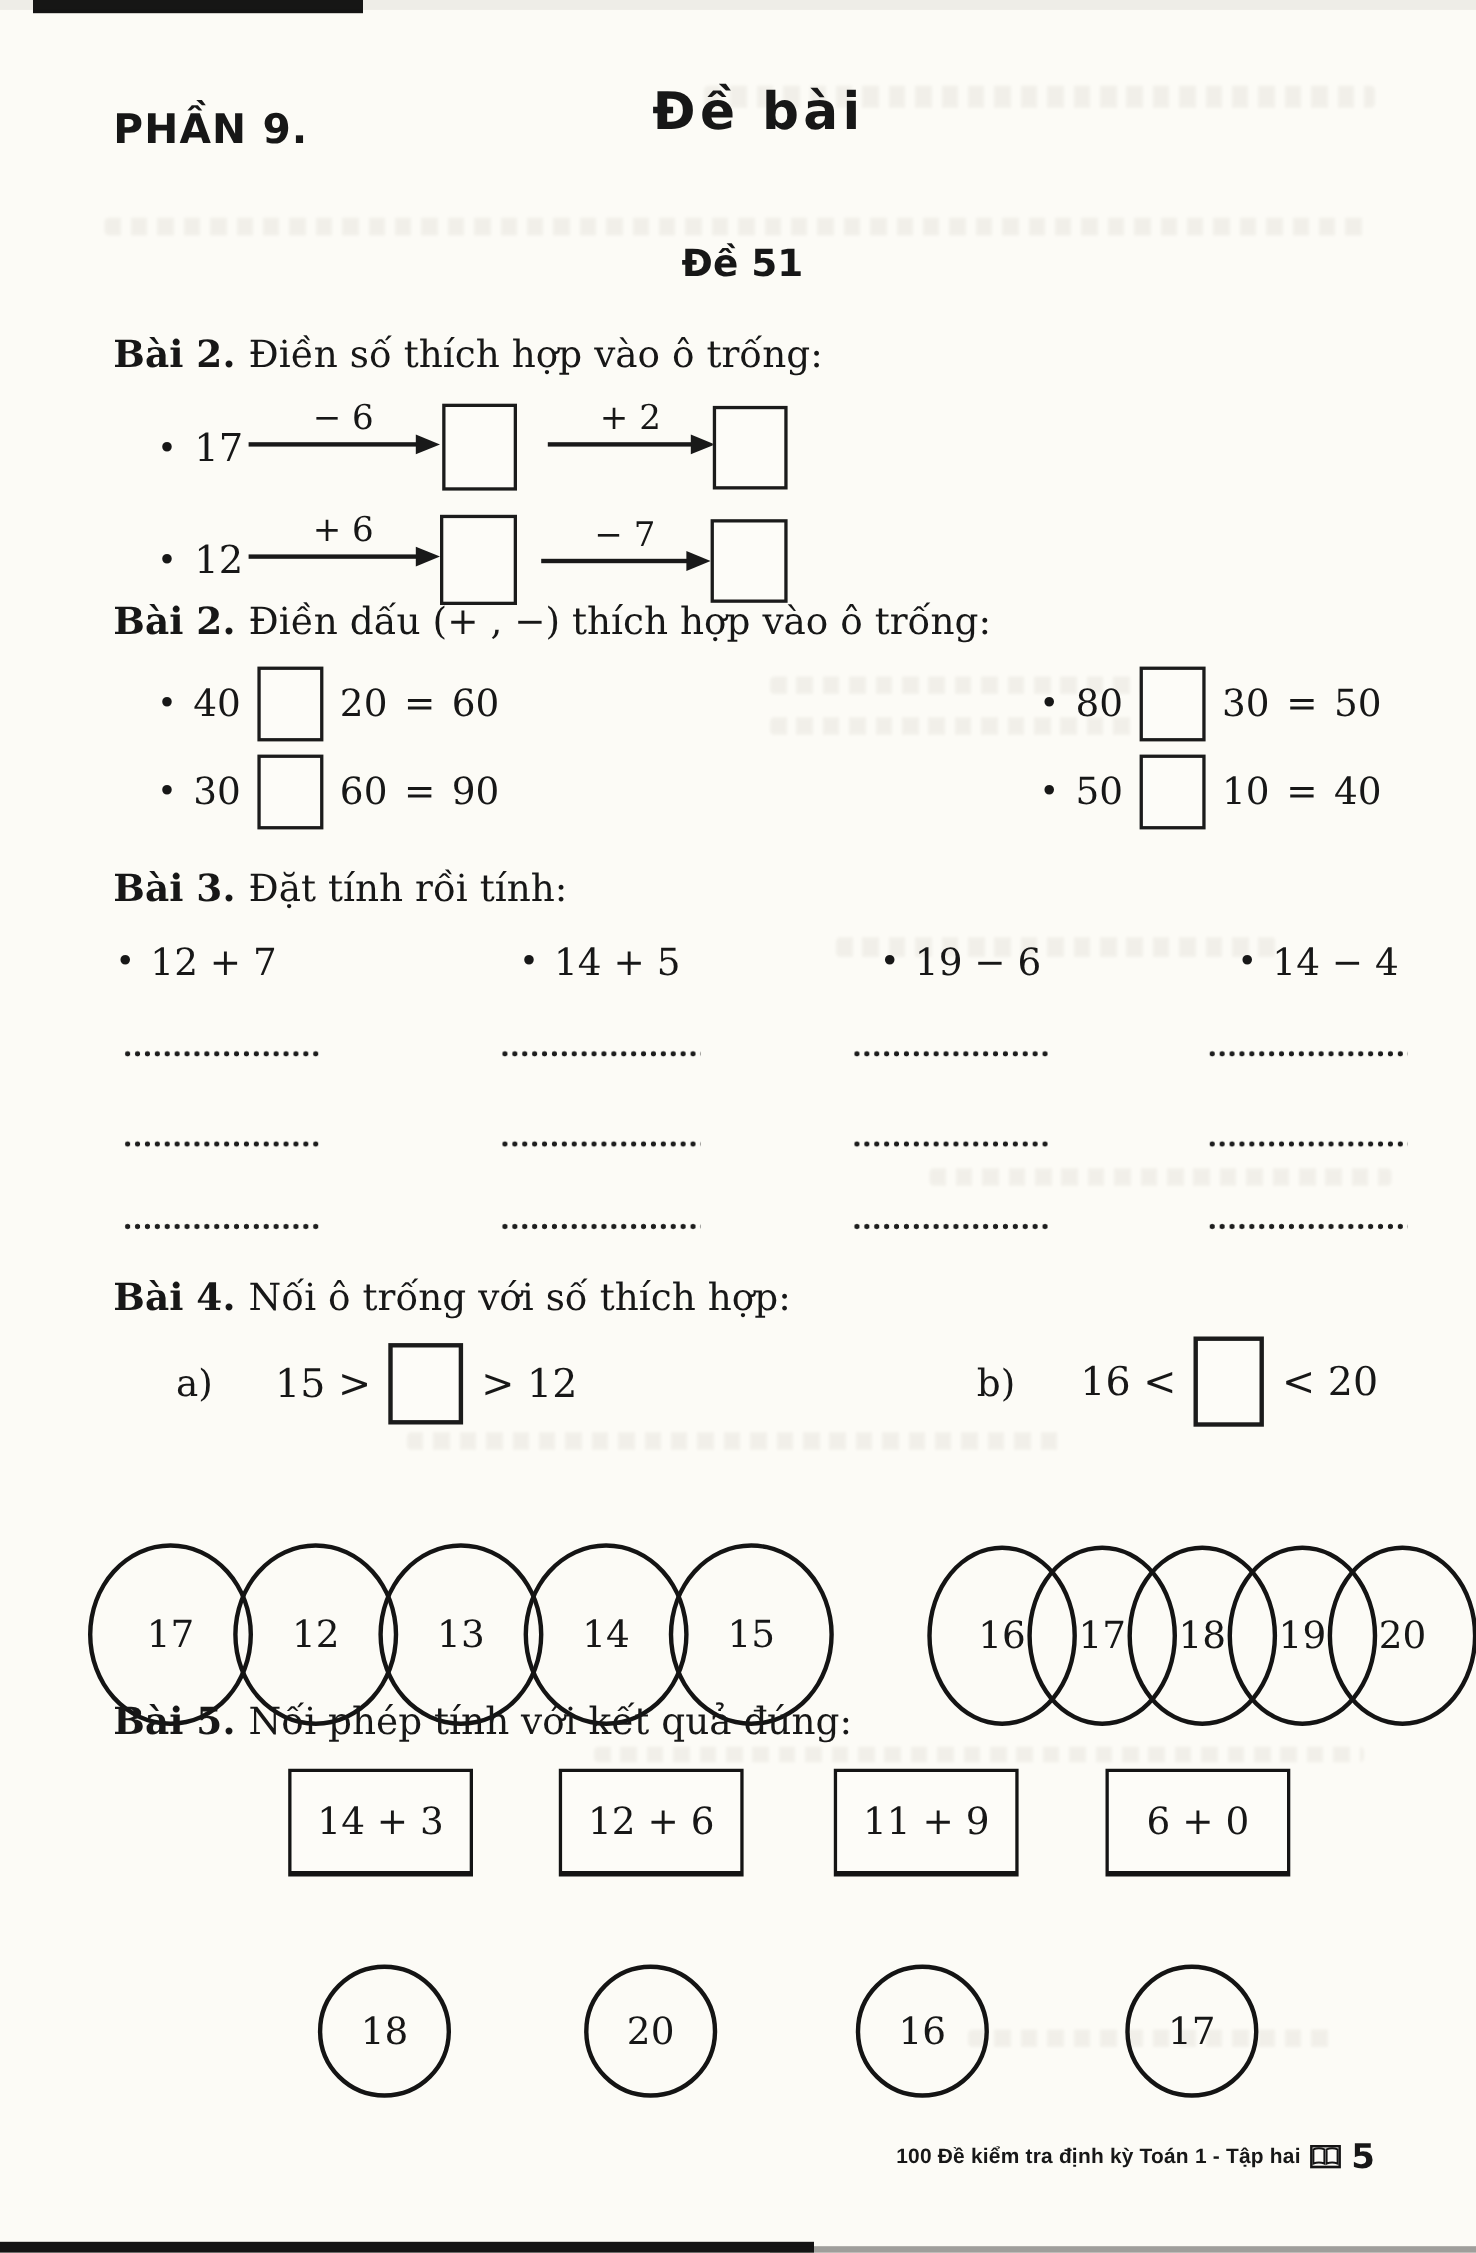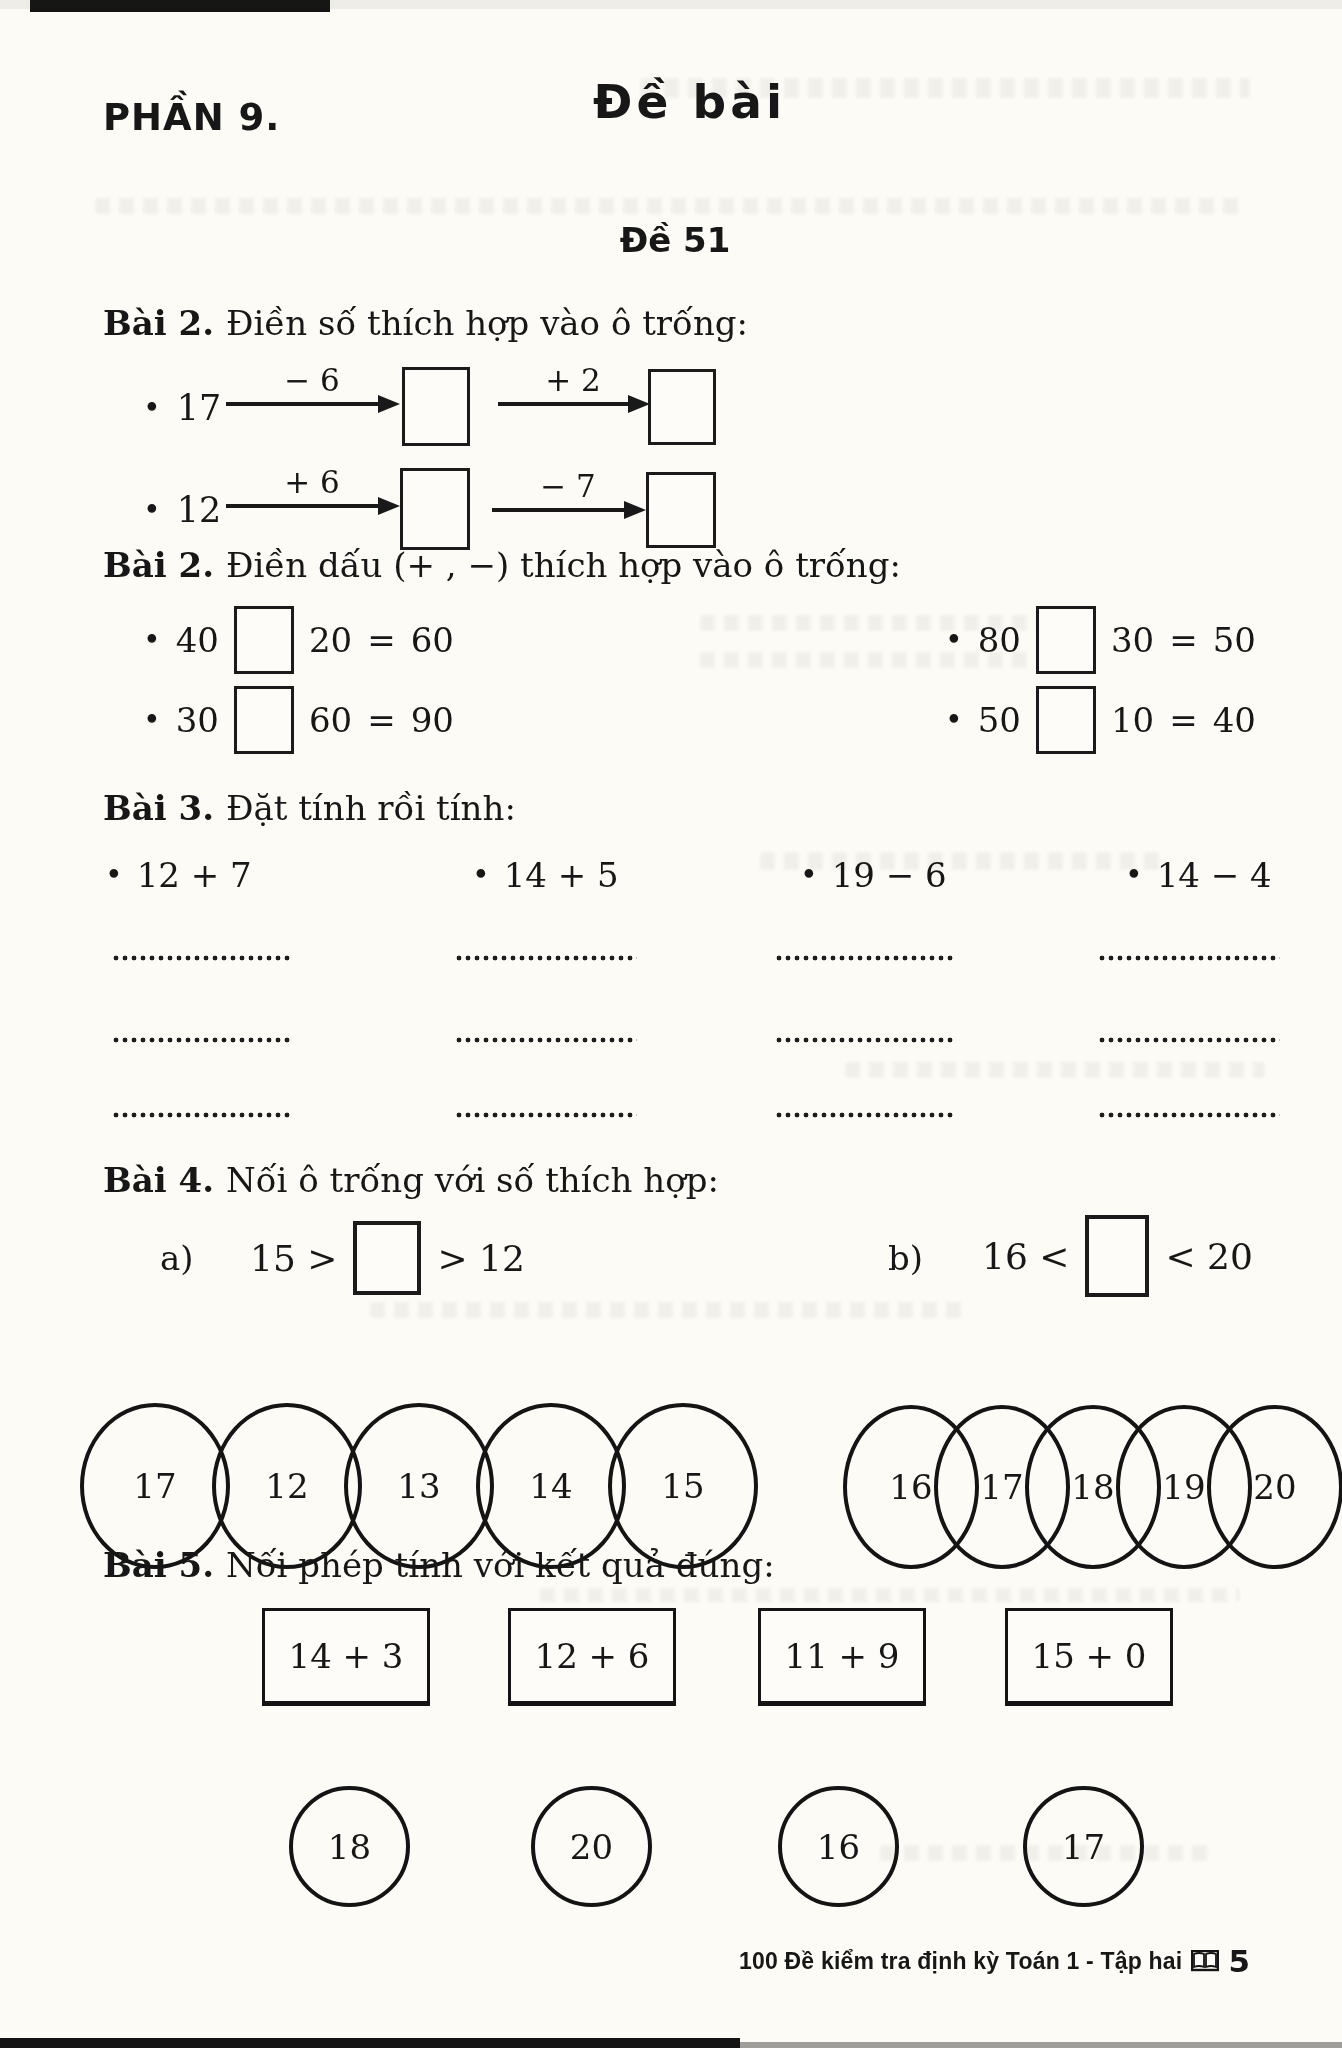--- a/index.html
+++ b/index.html
@@ -45,21 +45,21 @@
   .num-circle{position:absolute;display:flex;align-items:center;justify-content:center;
               border:4px solid #141414;border-radius:50%;font-size:34px;background:transparent;}
   
   .expr-card{position:absolute;display:flex;align-items:center;justify-content:center;
              border:3.5px solid #141414;border-bottom-width:5px;background:#fdfcf8;font-size:34px;}
   .ans-circle{position:absolute;display:flex;align-items:center;justify-content:center;
               border:4px solid #141414;border-radius:50%;font-size:34px;background:transparent;}
   
   .footer{position:absolute;display:flex;align-items:center;gap:9px;
           font-family:"Liberation Sans","DejaVu Sans",sans-serif;font-weight:bold;}
-  .footer .ft-text{font-size:23px;letter-spacing:.2px;}
+  .footer .ft-text{font-size:19px;letter-spacing:.2px;}
   .footer .ft-num{font-size:31px;font-family:"DejaVu Sans",sans-serif;}
   .book-icon{display:inline-block;width:28px;height:22px;}
 </style>
 </head>
 <body>
 
 <div class="page">
 
   <div class="scan-bar" style="left:30px;top:0;width:300px;height:12px;"></div>
   <div class="scan-noise" style="left:0;top:0;width:1342px;height:9px;"></div>
@@ -238,21 +238,21 @@
   <div class="expr-card" style="left:262px;top:1608px;width:162px;height:90px;">
       <span>14 + 3</span>
     </div>
   <div class="expr-card" style="left:508px;top:1608px;width:162px;height:90px;">
       <span>12 + 6</span>
     </div>
   <div class="expr-card" style="left:758px;top:1608px;width:162px;height:90px;">
       <span>11 + 9</span>
     </div>
   <div class="expr-card" style="left:1005px;top:1608px;width:162px;height:90px;">
-      <span>15 + 0</span>
+      <span>6 + 0</span>
     </div>
 
   <div class="ans-circle" style="left:289px;top:1786px;width:113px;height:113px;">
       <span>18</span>
     </div>
   <div class="ans-circle" style="left:531px;top:1786px;width:113px;height:113px;">
       <span>20</span>
     </div>
   <div class="ans-circle" style="left:778px;top:1786px;width:113px;height:113px;">
       <span>16</span>

